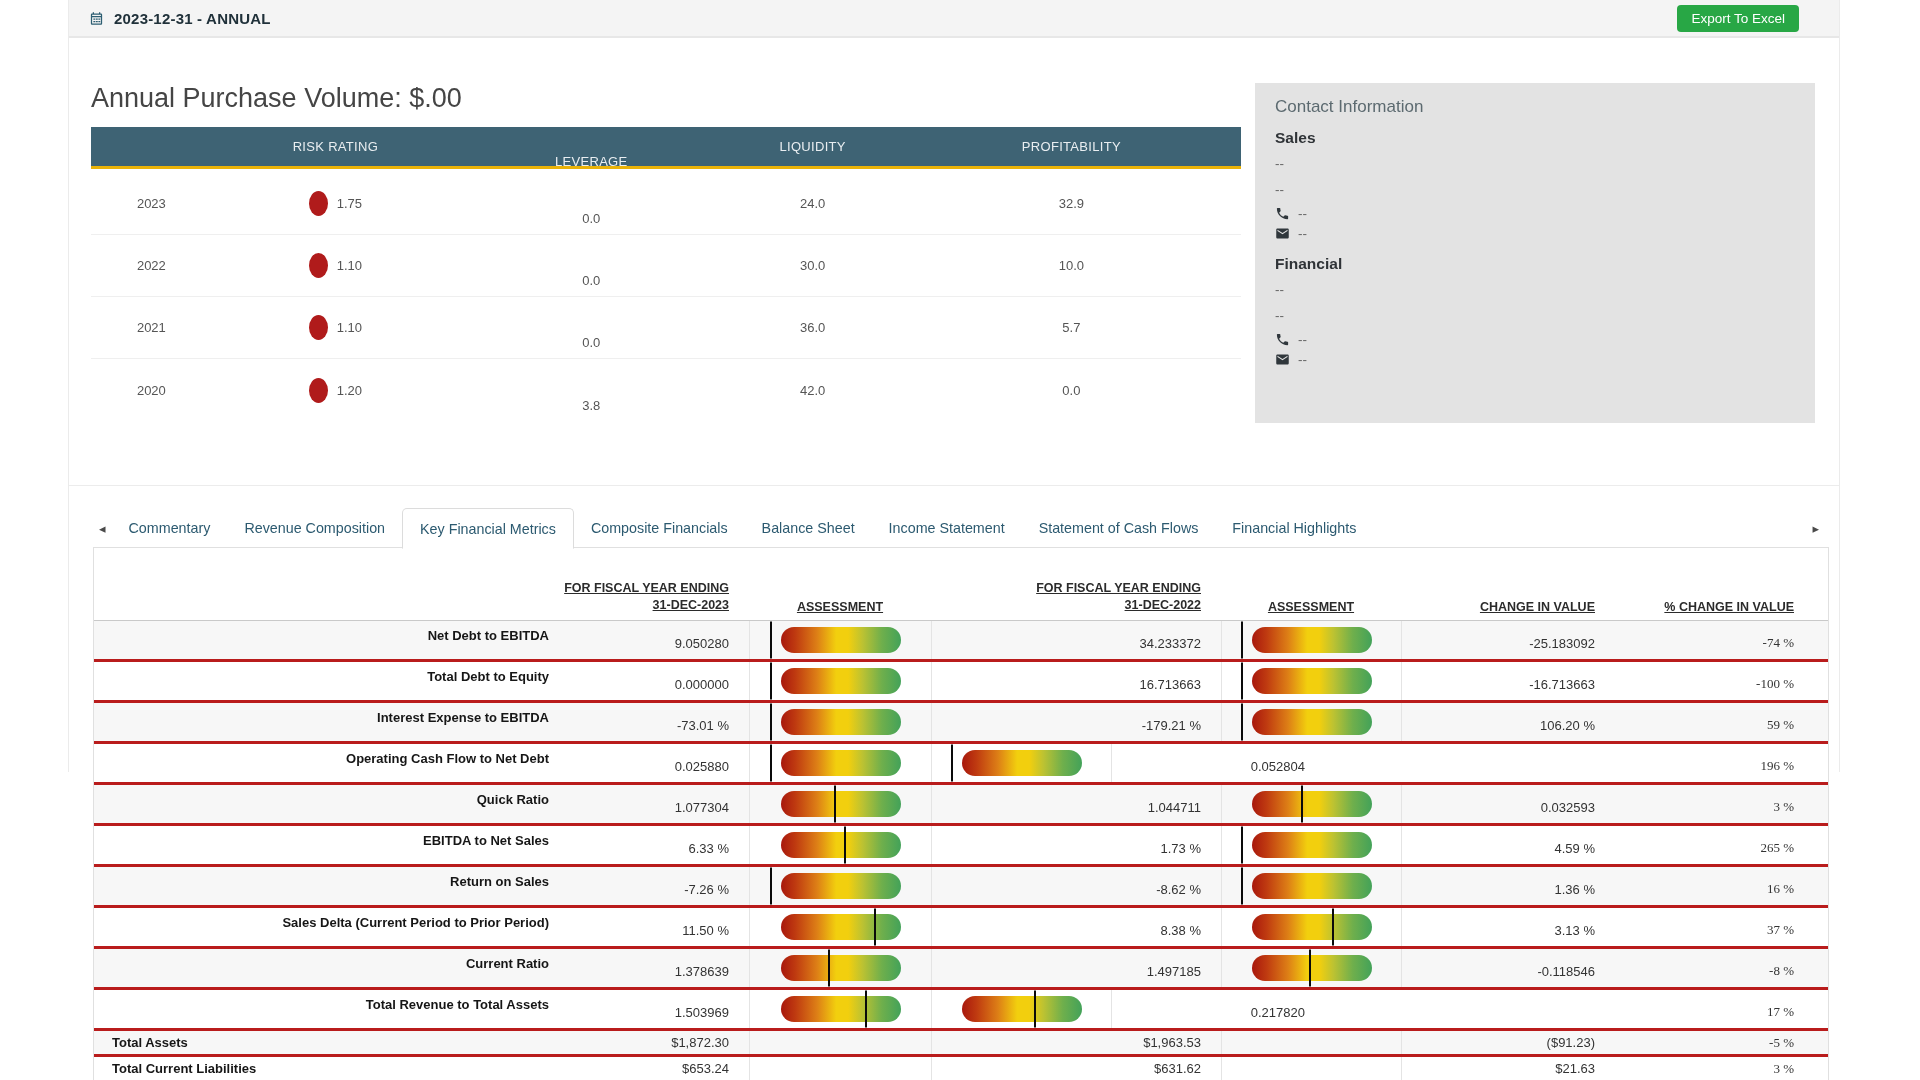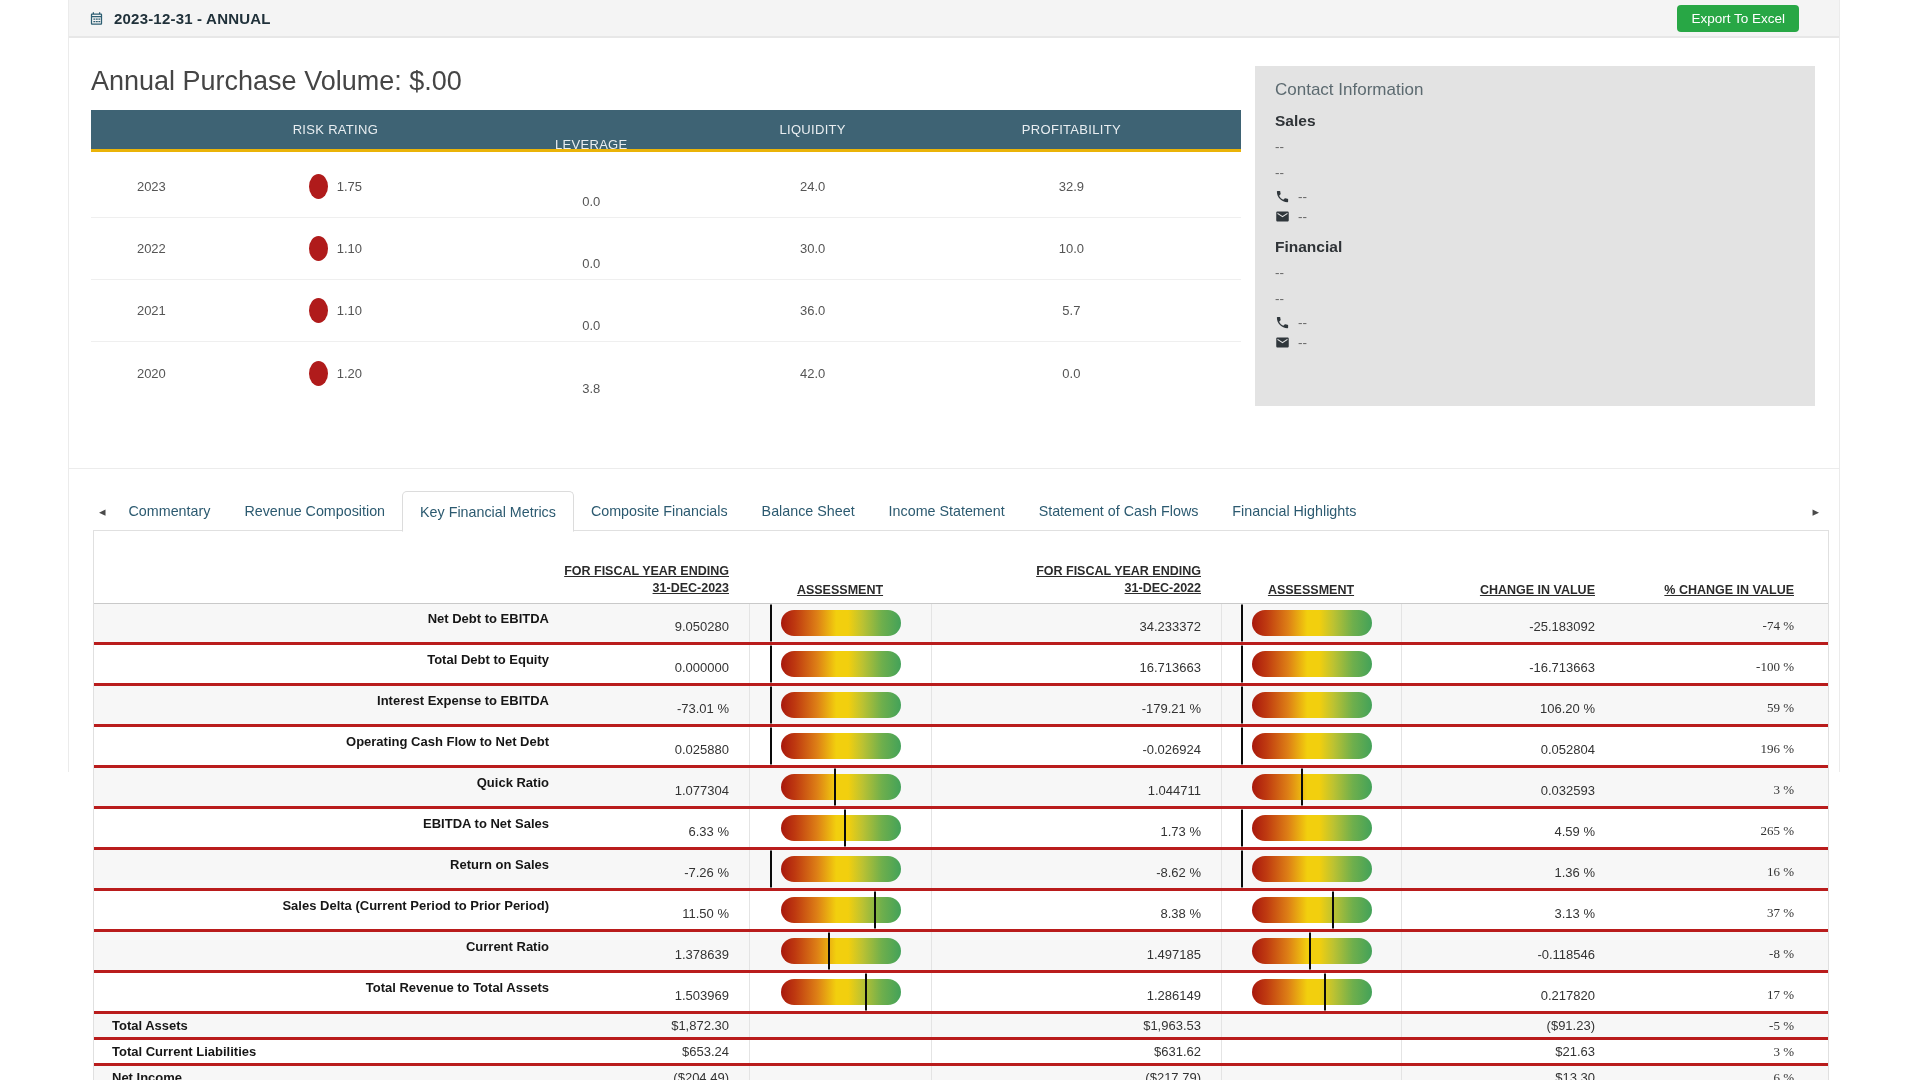--- a/index.html
+++ b/index.html
@@ -10,21 +10,21 @@
 
   
   .topbar { height:38px; background:#f4f4f4; border-bottom:2px solid #e7e7e7;
             display:flex; align-items:center; padding:0 40px 0 20px; }
   .period { display:flex; align-items:center; gap:10px; font-size:15px; font-weight:bold;
             color:#20313a; letter-spacing:.2px; }
   .export-btn { margin-left:auto; background:#28a745; color:#fff; font-size:13.5px;
                 border:none; border-radius:4px; padding:6px 14px; cursor:pointer; }
 
   
-  .top-section { display:flex; padding:28px 24px 0 22px; }
+  .top-section { display:flex; padding:45px 24px 0 22px; }
   .left-col { width:1150px; }
   .page-title { font-size:27px; font-weight:400; color:#454545; margin-bottom:13px; }
 
   
   .risk-header { display:flex; height:42px; background:#3e6374; border-bottom:3px solid #eab308;
                  align-items:center; color:#e9eef1; font-size:13px; letter-spacing:.3px; }
   .risk-header > div, .risk-row > div { text-align:center; }
   .rc-year { width:10.5%; } .rc-risk { width:21.5%; } .rc-lev { width:23%;margin-top:30px; }
   .rc-liq  { width:15.5%; } .rc-prof { width:29.5%; }
   .risk-body { margin-top:4px; }
@@ -283,21 +283,20 @@
             <div class="c6 val">106.20 %</div>
             <div class="c7 val">59 %</div>
           </div>
           <div class="m-row tall">
             <div class="c1"><span class="m-label">Operating Cash Flow to Net Debt</span></div>
             <div class="c2 val">0.025880</div>
             <div class="c3 assess">
               <div class="bar"></div>
               <div class="marker" style="left:calc(50% + -70.6px)"></div>
             </div>
-            <div class="c4 val">-0.026924</div>
             <div class="c5 assess">
               <div class="bar"></div>
               <div class="marker" style="left:calc(50% + -70.6px)"></div>
             </div>
             <div class="c6 val">0.052804</div>
             <div class="c7 val">196 %</div>
           </div>
           <div class="m-row tall stripe">
             <div class="c1"><span class="m-label">Quick Ratio</span></div>
             <div class="c2 val">1.077304</div>
@@ -373,21 +372,20 @@
             <div class="c6 val">-0.118546</div>
             <div class="c7 val">-8 %</div>
           </div>
           <div class="m-row tall">
             <div class="c1"><span class="m-label">Total Revenue to Total Assets</span></div>
             <div class="c2 val">1.503969</div>
             <div class="c3 assess">
               <div class="bar"></div>
               <div class="marker" style="left:calc(50% + 24.19999999999999px)"></div>
             </div>
-            <div class="c4 val">1.286149</div>
             <div class="c5 assess">
               <div class="bar"></div>
               <div class="marker" style="left:calc(50% + 12.200000000000003px)"></div>
             </div>
             <div class="c6 val">0.217820</div>
             <div class="c7 val">17 %</div>
           </div>
           <div class="m-row short stripe">
             <div class="c1">
               <span class="m-label">Total Assets</span>

